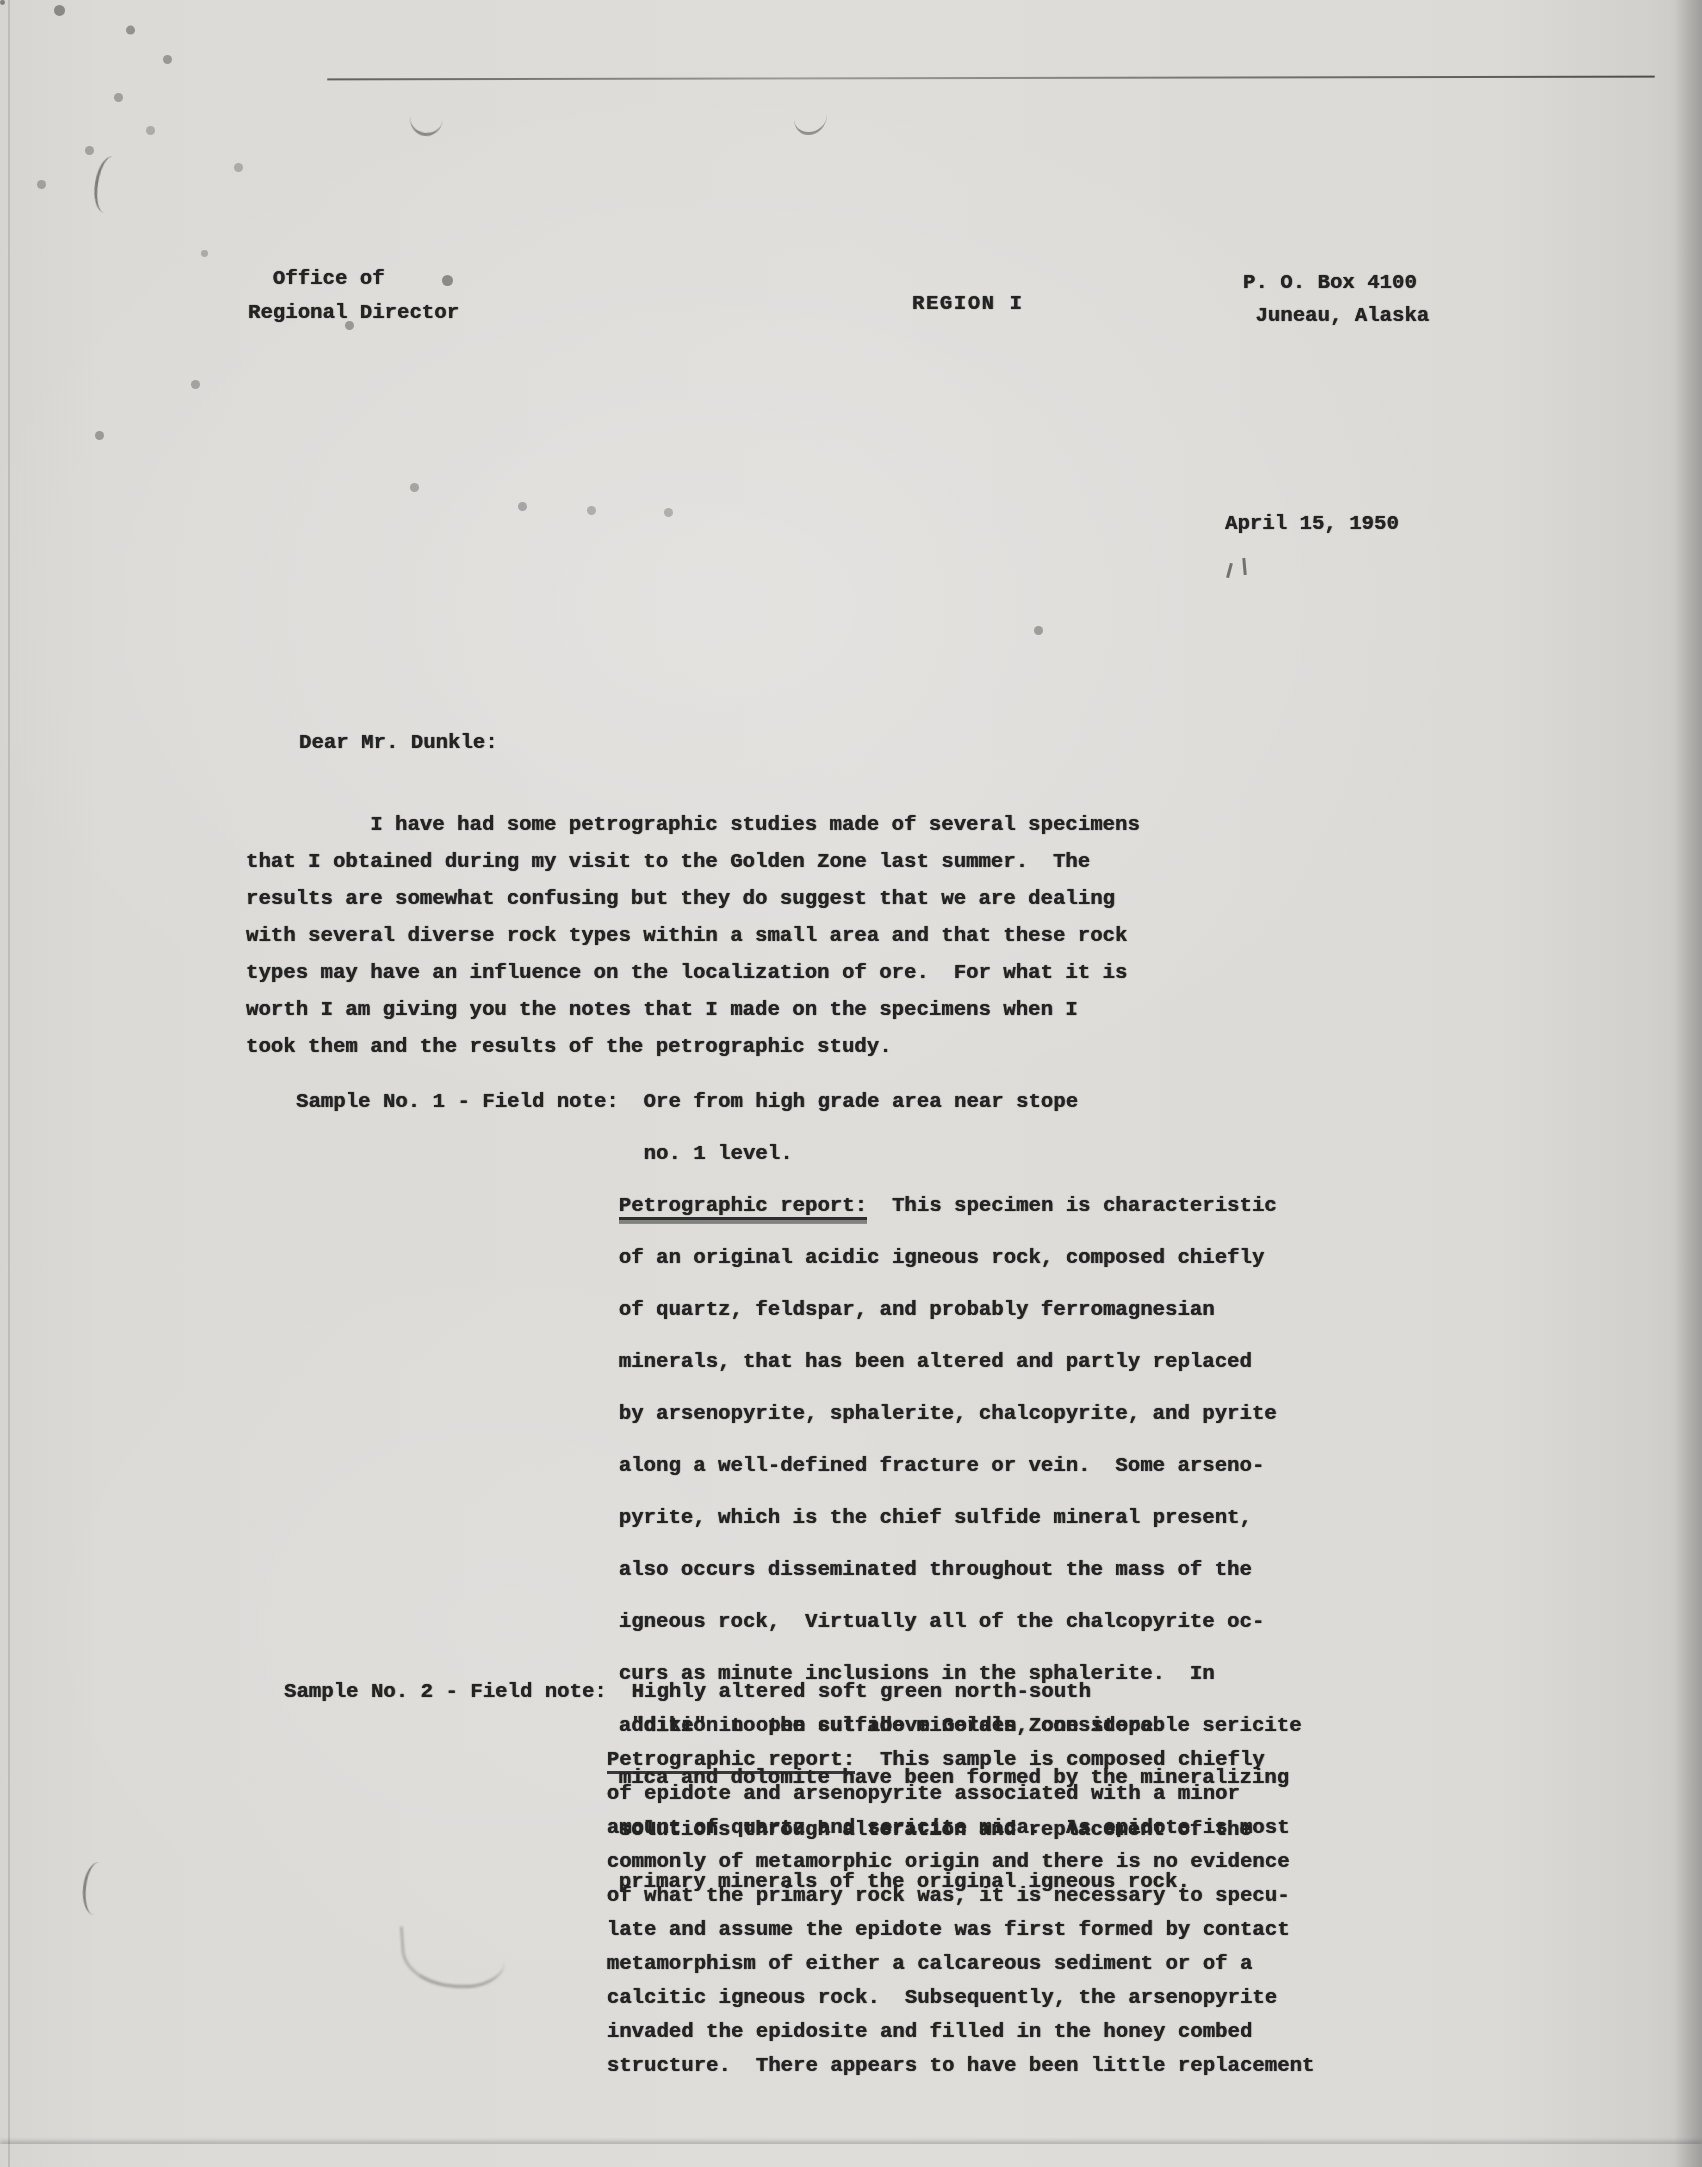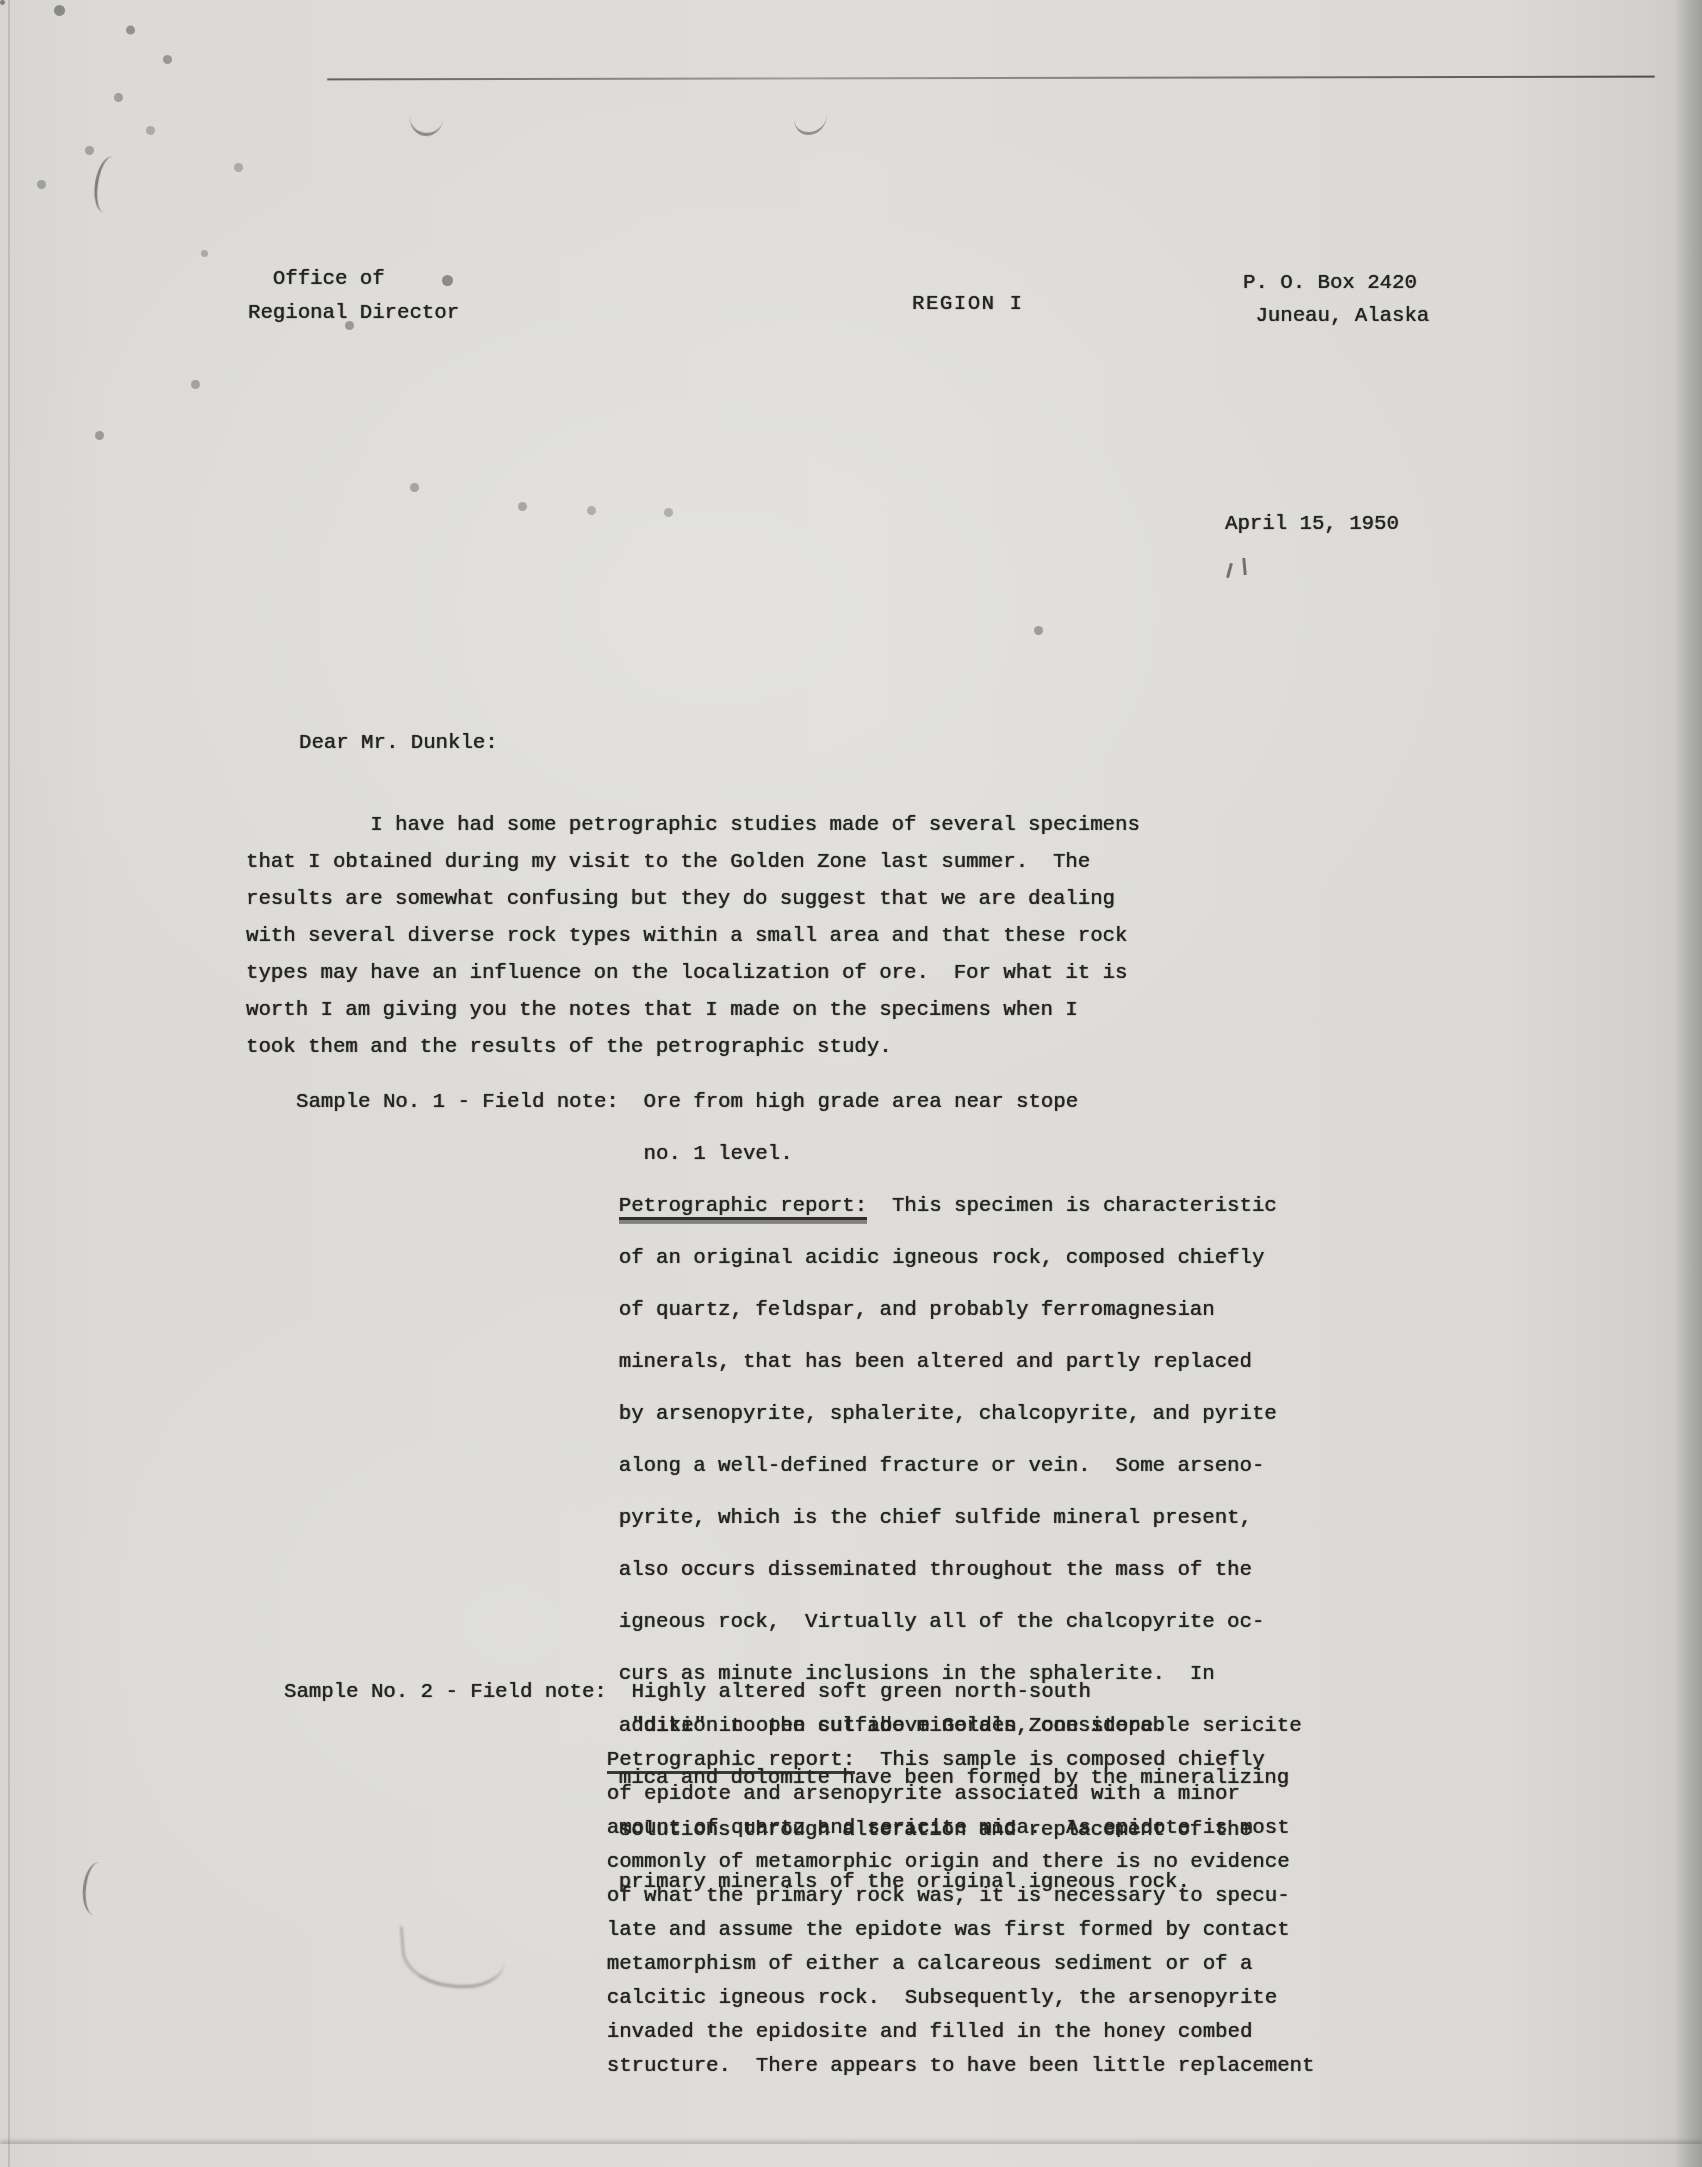--- a/index.html
+++ b/index.html
@@ -16,21 +16,21 @@
       radial-gradient(1281px 887px at 42% 28%, rgba(255,255,255,0.16), transparent 62%),
       radial-gradient(887px 690px at 30% 75%, rgba(255,255,255,0.08), transparent 60%),
       linear-gradient(90deg, #d6d5d2 0%, #dbdad7 6%, #deddda 50%, #dbdad7 88%, #d1d0cd 97%, #c7c6c3 100%),
       #dadad7;
   }
   .text {
     position: absolute;
     margin: 0;
     font-family: "Liberation Mono", "DejaVu Sans Mono", monospace;
     font-size: 20.7px;
-    font-weight: 400;
+    font-weight: 700;
     color: #232322;
     white-space: pre;
     letter-spacing: 0px;
     text-shadow: 0 0 1px rgba(28,28,26,0.85), 0.6px 0.4px 0.8px rgba(28,28,26,0.4);
     filter: blur(0.2px);
   }
   .region-title { left: 912px; top: 292px; letter-spacing: 1.5px; }
   .office      { left: 248px;  top: 262px; line-height: 34px; }
   .po          { left: 1243px; top: 266px; line-height: 33px; }
   .date        { left: 1225px; top: 512px; }
@@ -130,21 +130,21 @@
   <div class="artifact hook2"></div>
   <div class="artifact curl1"></div>
   <div class="artifact curl2"></div>
   <div class="artifact curl3"></div>
   <div class="artifact tick1"></div>
   <div class="artifact tick2"></div>
 
   <div class="text region-title">REGION I</div>
   <pre class="text office">  Office of
 Regional Director</pre>
-  <pre class="text po">P. O. Box 2420
+  <pre class="text po">P. O. Box 4100
  Juneau, Alaska</pre>
   <div class="text date">April 15, 1950</div>
   <div class="text salutation">Dear Mr. Dunkle:</div>
   <pre class="text intro">          I have had some petrographic studies made of several specimens
 that I obtained during my visit to the Golden Zone last summer.  The
 results are somewhat confusing but they do suggest that we are dealing
 with several diverse rock types within a small area and that these rock
 types may have an influence on the localization of ore.  For what it is
 worth I am giving you the notes that I made on the specimens when I
 took them and the results of the petrographic study.</pre>

